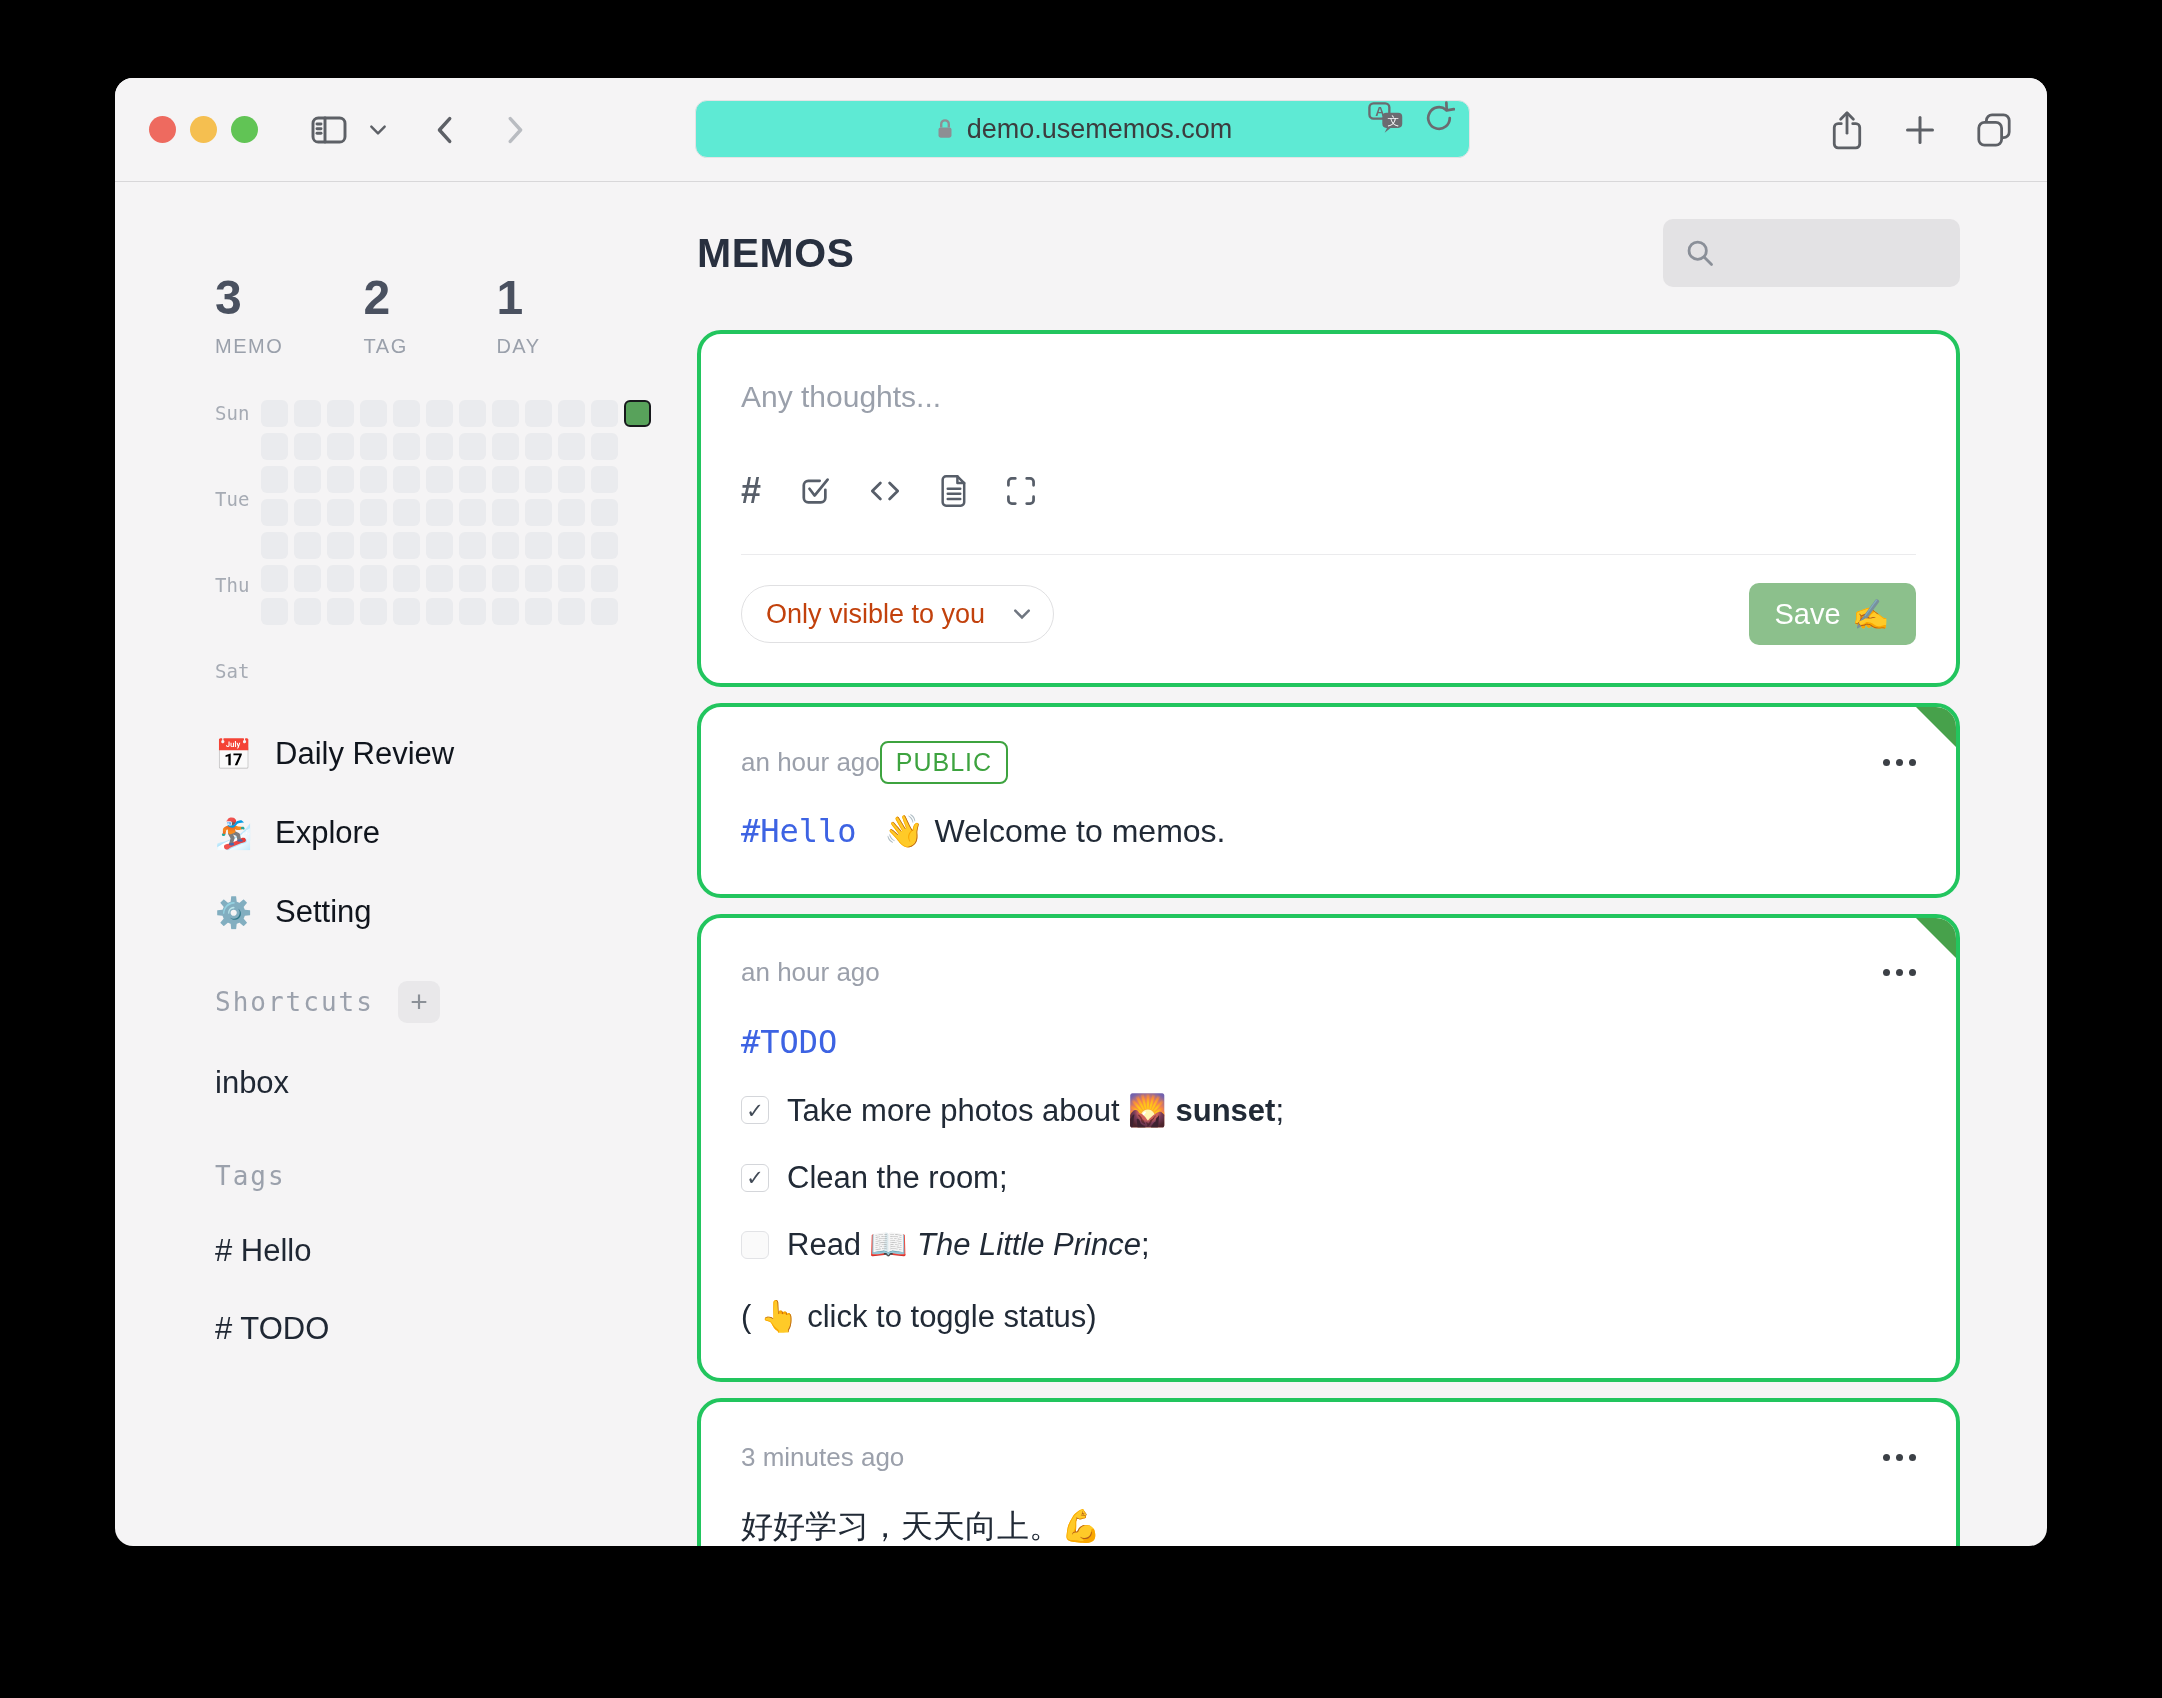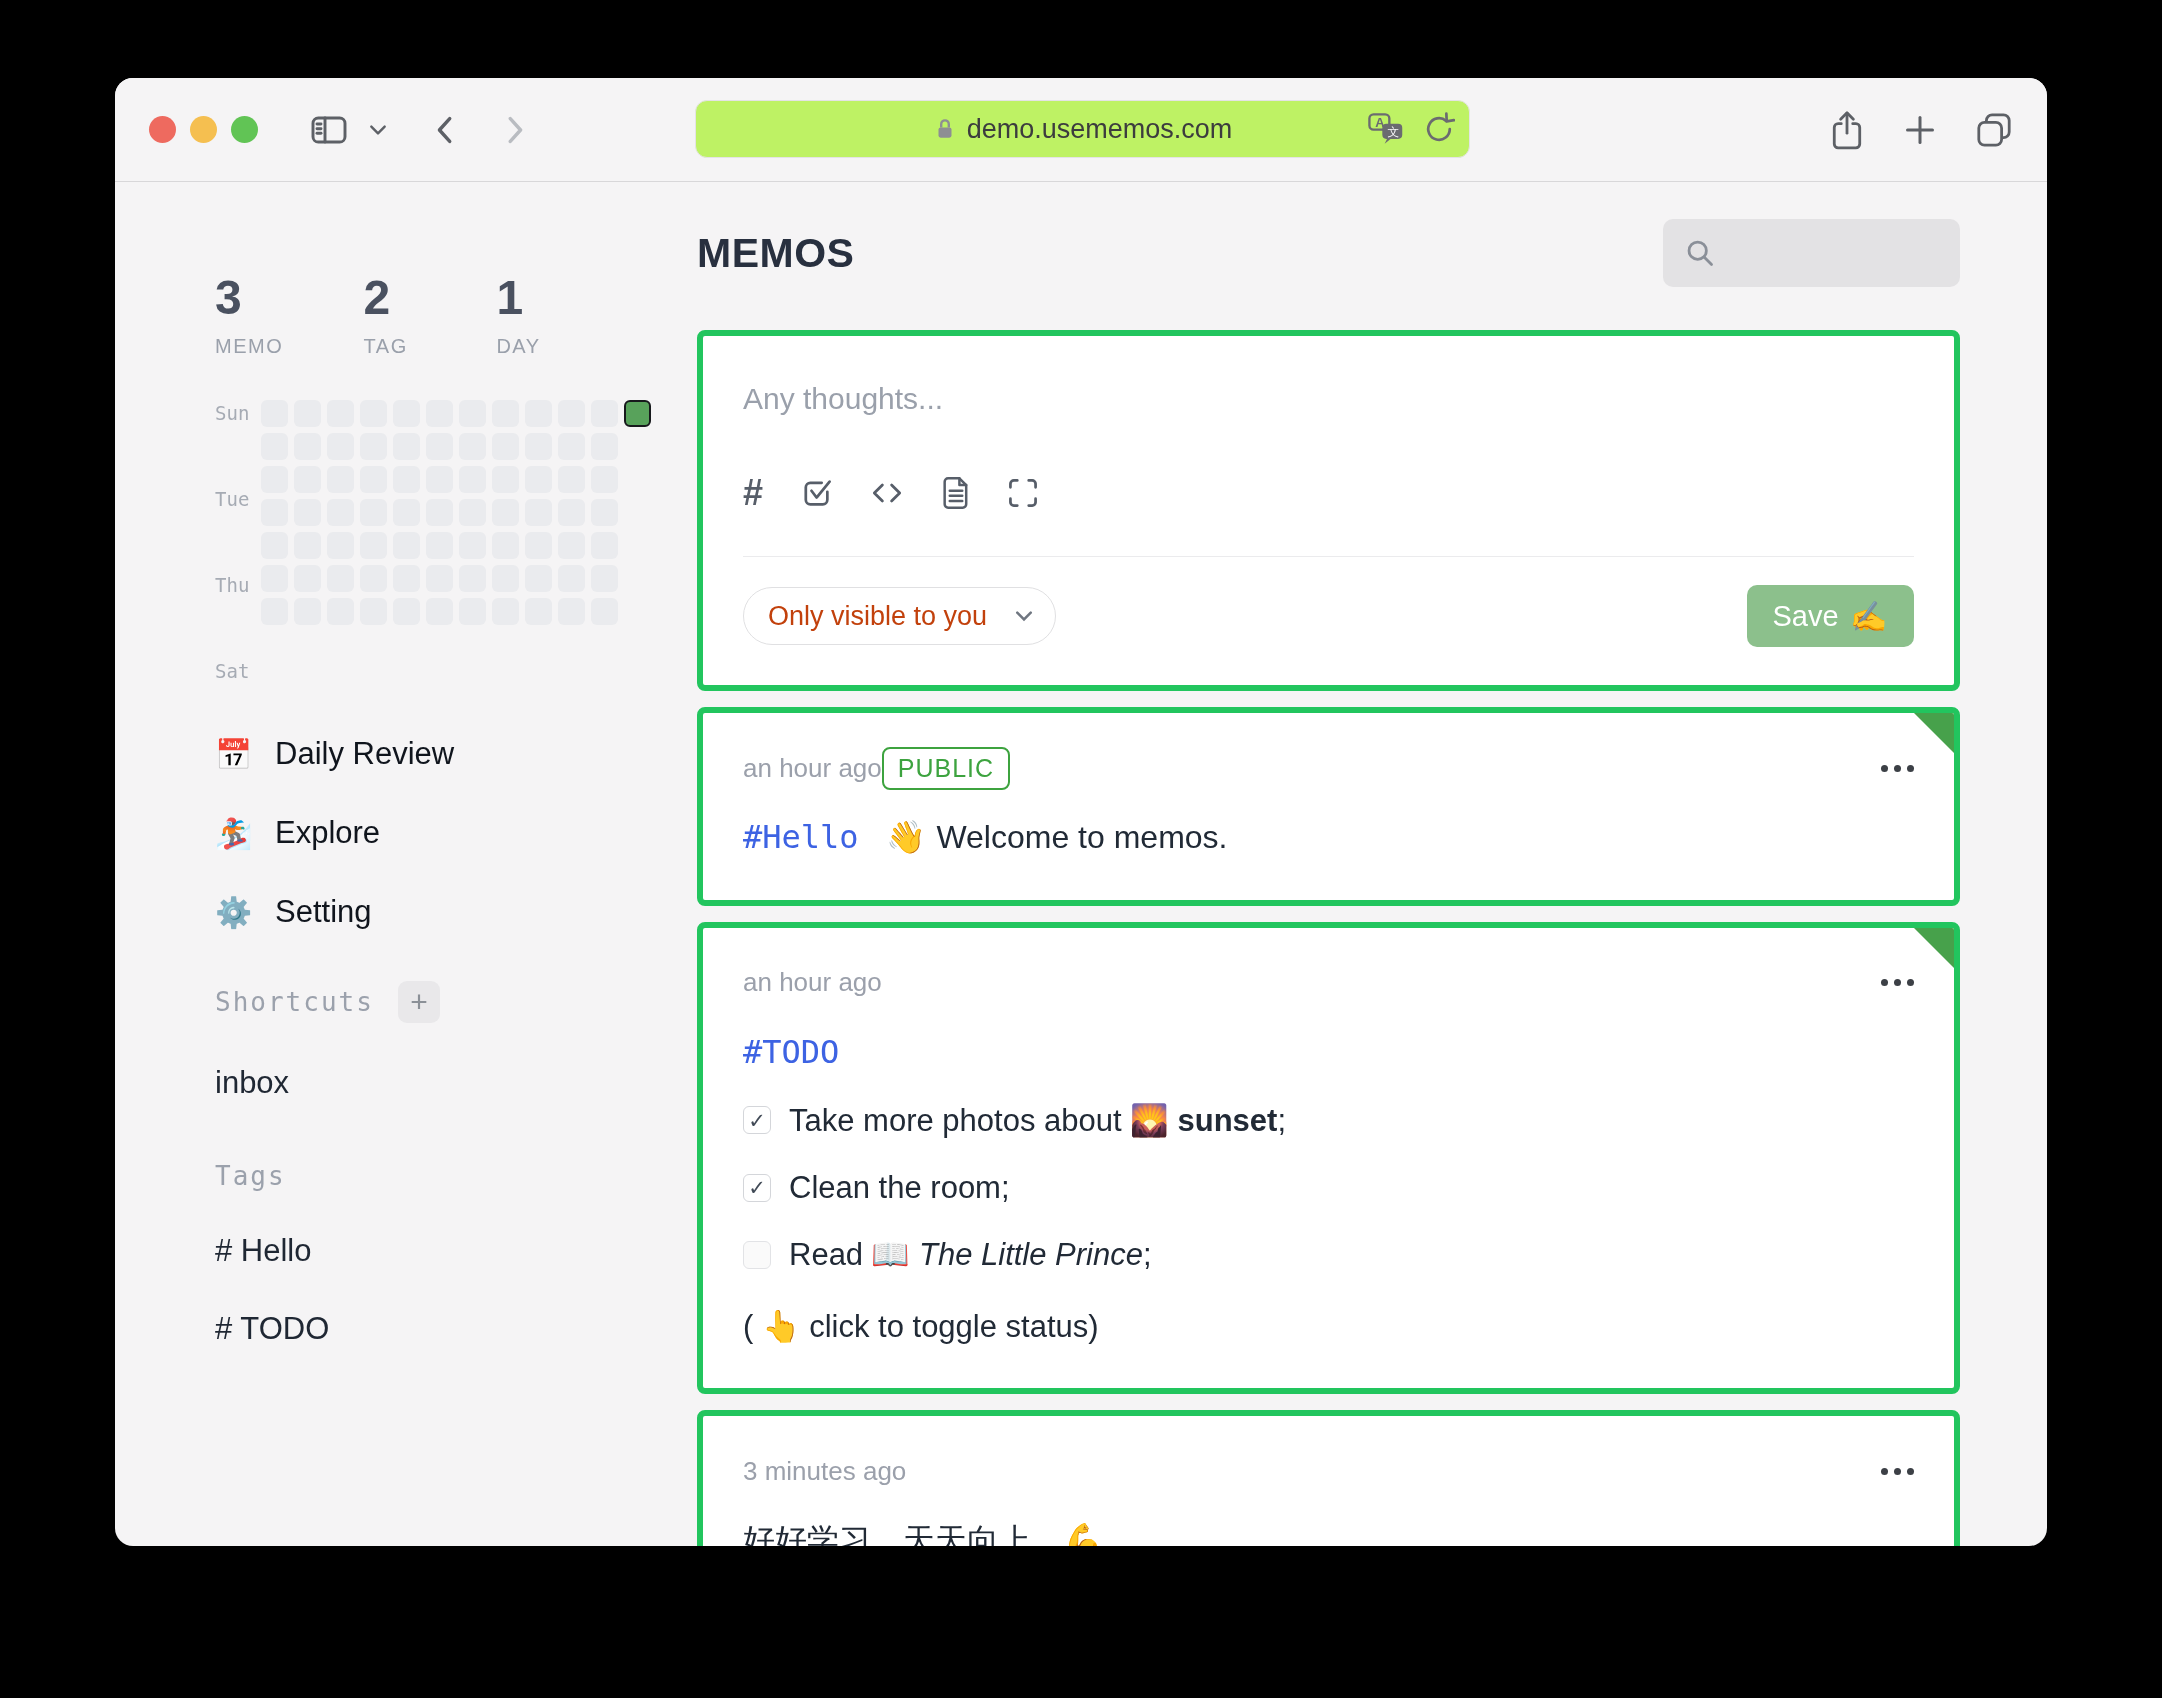--- a/index.html
+++ b/index.html
@@ -15,21 +15,21 @@
              display:flex; align-items:center; padding:0 26px 0 34px; }
   .traffic { display:flex; gap:14px; }
   .light { width:27px; height:27px; border-radius:50%; }
   .light.red { background:#ee6a5f; } .light.yellow { background:#f5bf50; } .light.green { background:#61c455; }
   .tb-nav { display:flex; align-items:center; margin-left:52px; }
   .tb-btn { display:flex; align-items:center; justify-content:center; background:none; border:none; }
   .icon-stroke { fill:none; stroke:#5d6066; stroke-width:2.2; stroke-linecap:round; stroke-linejoin:round; }
   .icon-stroke.bold { stroke-width:3; }
   .icon-stroke.dim { stroke:#b9bcc1; }
   .urlbar { position:absolute; left:580px; top:22px; width:775px; height:58px; border-radius:12px;
-            background:#bef264; border:1px solid #e4e3e5; display:flex; align-items:center; justify-content:center; }
+            background:#5eead4; border:1px solid #e4e3e5; display:flex; justify-content:center; }
   .url-center { display:flex; align-items:center; gap:10px; }
   .url-text { font-size:27px; color:#3c3c3e; }
   .url-right { position:absolute; right:14px; display:flex; align-items:center; gap:16px; }
   .tb-right { margin-left:auto; display:flex; align-items:center; gap:40px; padding-right:8px; }
 
   
   .content { display:flex; height:1363px; }
   .sidebar { flex:none; width:530px; padding:46px 0 0 100px; }
   .main { flex:1; padding:36px 87px 0 52px; }
 
@@ -69,21 +69,21 @@
   .tags-head { margin-top:60px; }
 
   
   .main-header { display:flex; align-items:center; justify-content:space-between; height:70px; }
   .page-title { font-size:41px; font-weight:800; color:#28303f; letter-spacing:.5px; }
   .searchbox { width:297px; height:68px; background:#e3e2e4; border-radius:10px;
                display:flex; align-items:center; padding-left:22px; }
   .searchbox input { border:none; background:transparent; outline:none; width:230px; height:40px;
                      font-size:26px; color:#3c3c3e; margin-left:10px; }
 
-  .card { position:relative; background:#fff; border:6px solid #22c55e; border-radius:8px; overflow:hidden; }
+  .card { position:relative; background:#fff; border:4px solid #22c55e; border-radius:24px; overflow:hidden; }
   .editor { margin-top:42px; padding:46px 40px 38px; }
   .editor textarea { display:block; width:900px; height:44px; border:none; outline:none; resize:none;
                      background:transparent; font-family:"Liberation Sans", sans-serif; font-size:30px; color:#1f2733; }
   .editor textarea::placeholder { color:#9aa0ab; }
   .ed-icons { display:flex; align-items:center; gap:36px; margin-top:46px; }
   .ed-icon { background:none; border:none; display:flex; align-items:center; }
   .hash-glyph { font-size:36px; font-weight:600; color:#575e69; }
   .ed-divider { height:1px; background:#ebebed; margin-top:42px; }
   .ed-footer { display:flex; align-items:center; justify-content:space-between; margin-top:28px; }
   .vis-pill { display:flex; align-items:center; gap:28px; height:58px; padding:0 22px 0 24px;

